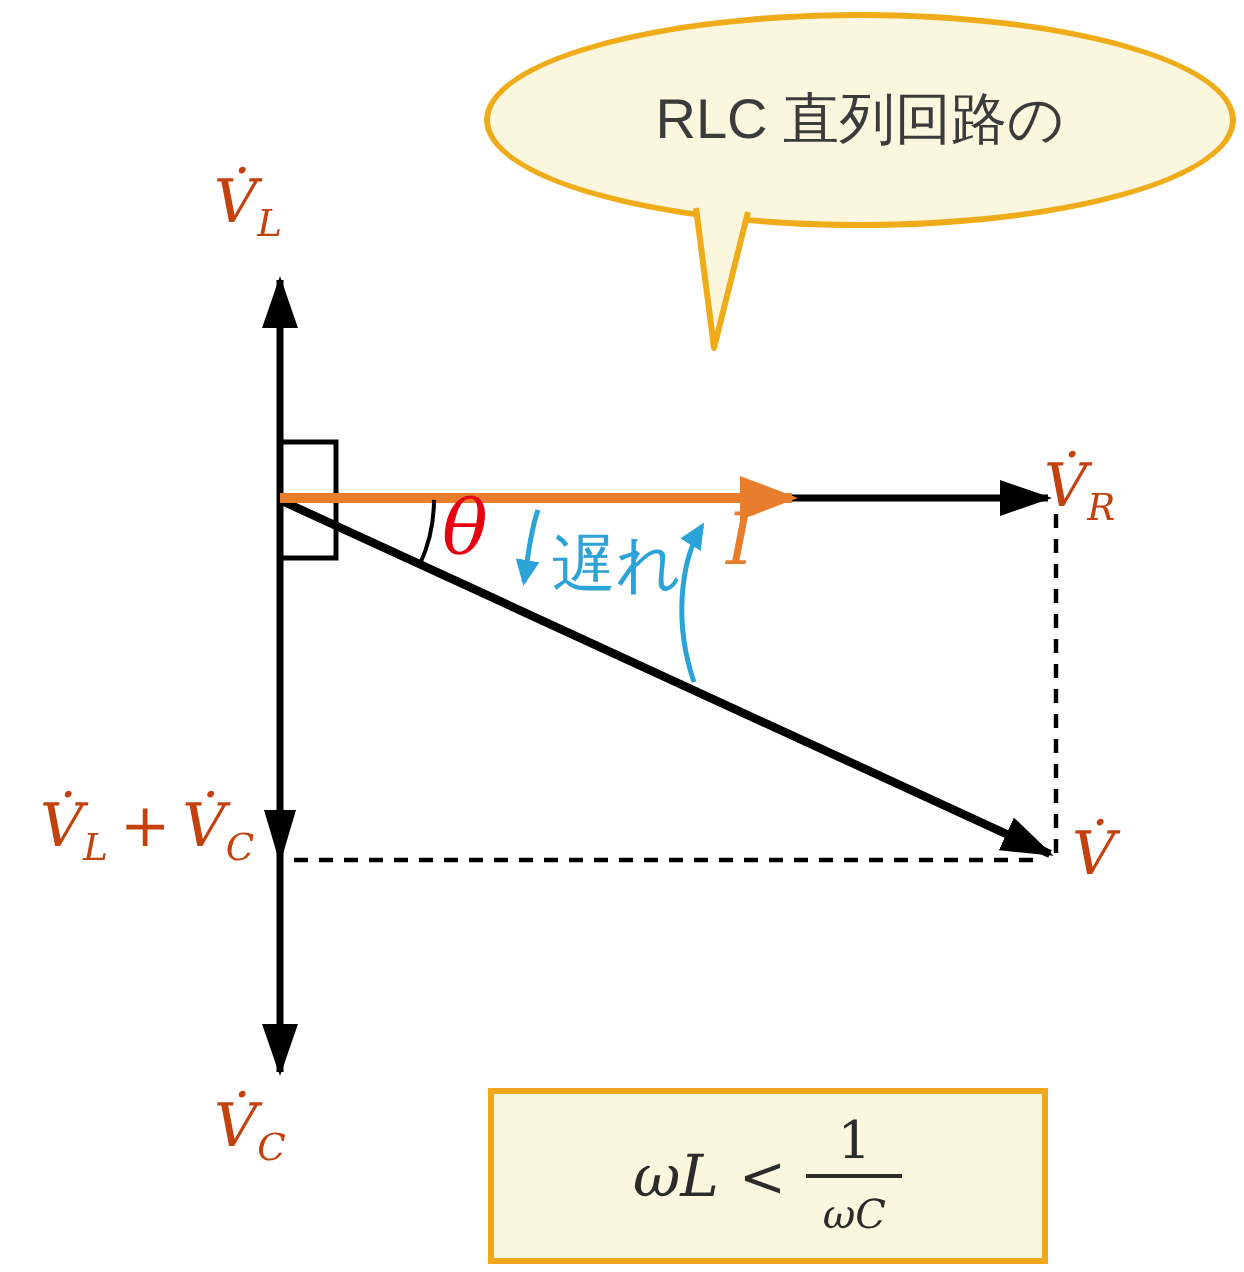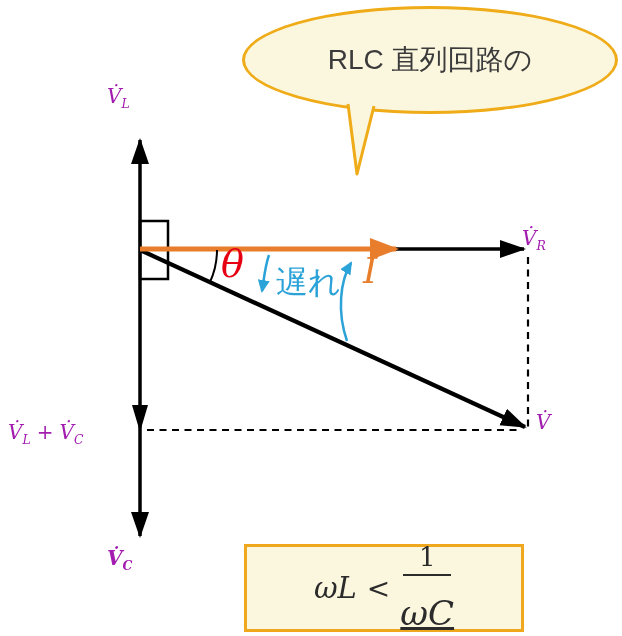--- a/index.html
+++ b/index.html
@@ -9,38 +9,38 @@
 
   
   .bubble{position:absolute;left:242px;top:6px;width:376px;height:108px;
           background:#FBF6DE;border:3px solid #EFAC18;border-radius:50%;
           display:flex;flex-direction:column;align-items:center;justify-content:center;
           box-sizing:border-box;}
   .bubble-line{color:#3b3b3b;font-size:28px;line-height:1.22;white-space:nowrap;}
 
   
   .mlabel{position:absolute;font-family:"DejaVu Serif","Liberation Serif",serif;
-          font-style:italic;color:#a21caf;font-size:20px;white-space:nowrap;}
+          font-style:italic;color:#c2410c;font-size:30px;white-space:nowrap;}
   .mlabel sub{font-size:0.62em;font-style:italic;}
   .plus{padding:0 6px;font-style:normal;}
   .theta{color:#E60012;font-size:38px;}
   .current{color:#E87E2B;font-size:36px;}
   .jp-blue{position:absolute;color:#2BA2D8;font-size:32px;white-space:nowrap;
            font-family:"Liberation Sans","DejaVu Sans",sans-serif;}
 
   
   .cond-box{position:absolute;left:244px;top:544px;width:280px;height:88px;
             background:#FBF6DE;border:3px solid #EFA81E;box-sizing:border-box;
             display:flex;align-items:center;justify-content:center;gap:10px;color:#2b2b2b;}
   .cond-math{font-family:"DejaVu Serif","Liberation Serif",serif;font-style:italic;font-size:29px;}
   .lt{font-family:"DejaVu Serif","Liberation Serif",serif;font-size:28px;}
   .frac{display:inline-flex;flex-direction:column;align-items:center;line-height:1.15;}
   .frac .num{font-family:"DejaVu Serif","Liberation Serif",serif;font-size:26px;
              padding:0 16px 1px 16px;border-bottom:2.5px solid #2b2b2b;font-style:normal;}
-  .frac .den{font-family:"DejaVu Serif","Liberation Serif",serif;font-style:italic;font-size:34px;padding-top:18px;text-decoration:underline;}
+  .frac .den{font-family:"DejaVu Serif","Liberation Serif",serif;font-style:italic;font-size:20px;padding-top:7px;}
   .cond-jp{font-size:27px;color:#2b2b2b;}
 </style>
 </head>
 <body>
 
 <div class="canvas">
 
   <div class="bubble">
     <div class="bubble-line">RLC 直列回路の</div>
   </div>
@@ -83,29 +83,29 @@
   </svg>
 
   <div class="mlabel" style="left:107px;top:84px;">
     <span>V̇</span><sub>L</sub>
   </div>
 
   <div class="mlabel" style="left:522px;top:226px;">
     <span>V̇</span><sub>R</sub>
   </div>
 
-  <div class="mlabel" style="left:8px;top:396px;margin-top:24px;">
+  <div class="mlabel" style="left:20px;top:396px;">
     <span>V̇</span><sub>L</sub><span class="plus">+</span><span>V̇</span><sub>C</sub>
   </div>
 
   <div class="mlabel" style="left:536px;top:410px;">
     <span>V̇</span>
   </div>
 
-  <div class="mlabel" style="left:107px;top:546px;font-weight:bold;">
+  <div class="mlabel" style="left:107px;top:546px;">
     <span>V̇</span><sub>C</sub>
   </div>
 
   <div class="mlabel theta" style="left:221px;top:242px;">θ</div>
 
   <div class="mlabel current" style="left:363px;top:250px;">İ</div>
 
   <div class="jp-blue" style="left:276px;top:261px;font-family:Liberation Mono, monospace;">遅れ</div>
 
 

